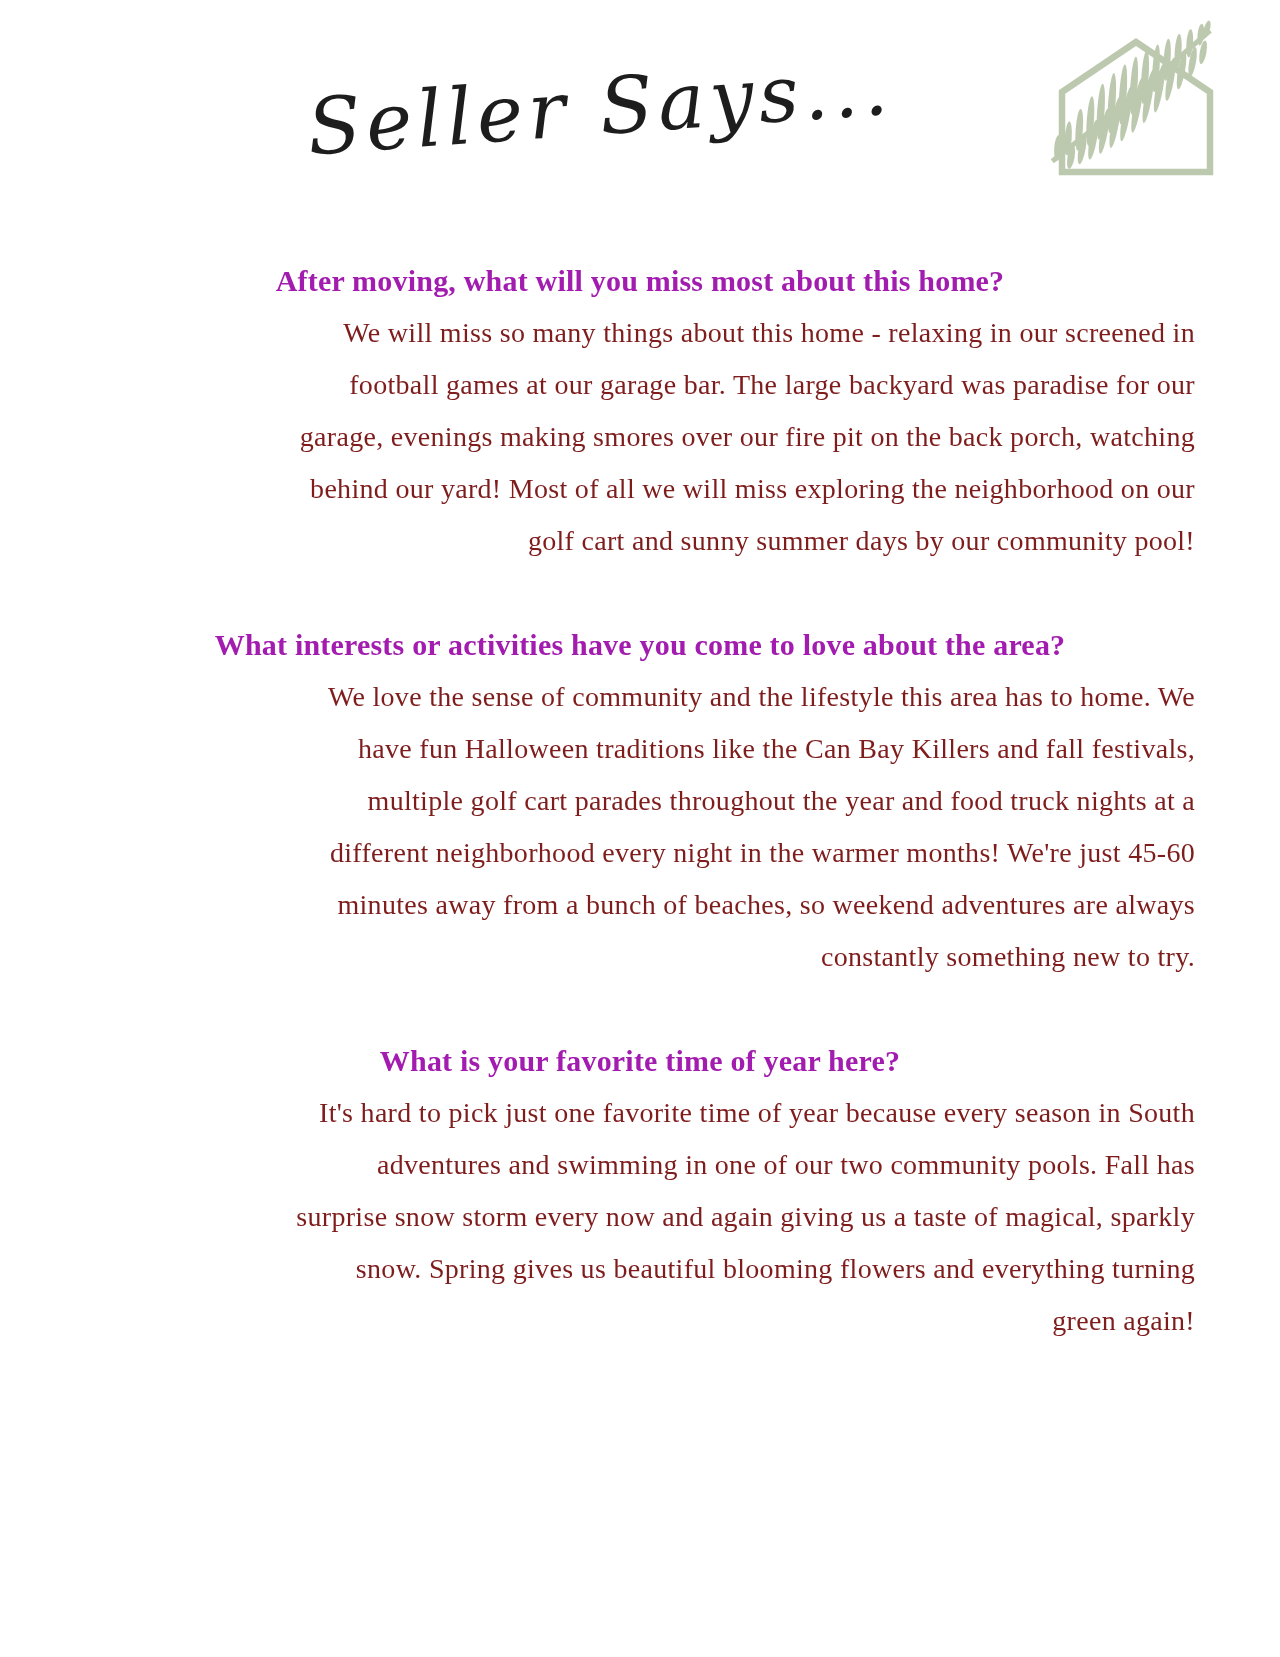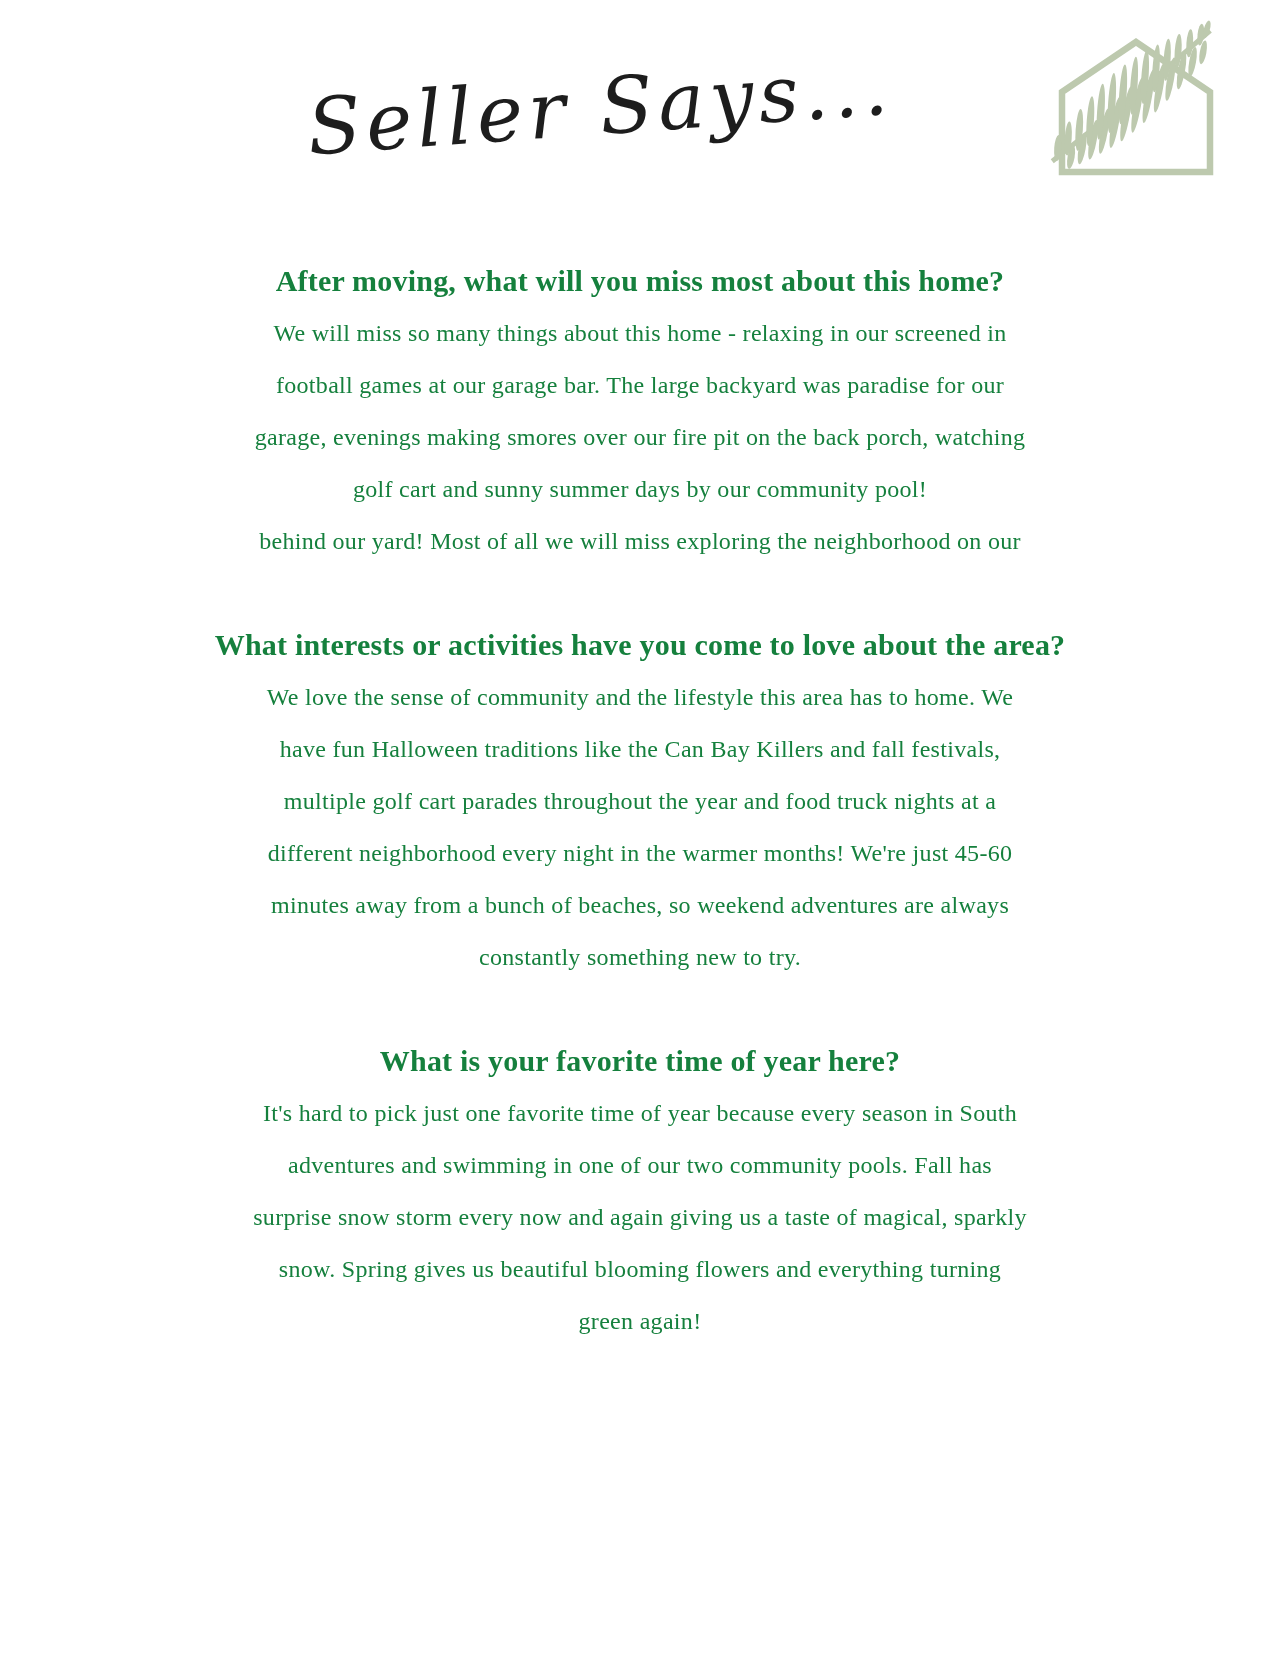--- a/index.html
+++ b/index.html
@@ -13,26 +13,27 @@
     position:absolute;left:600px;top:62px;
     transform:translateX(-50%) rotate(-4deg);
     font-family:"DejaVu Serif",serif;font-style:italic;font-weight:400;
     font-size:78px;letter-spacing:5px;color:#1d1d1d;white-space:nowrap;
   }
   .logo{position:absolute;top:26px;right:32px;overflow:visible;}
   main{width:1110px;margin:0 auto;text-align:center;}
   section{margin:0 0 52px 0;}
   .question{
     margin:0;font-family:"Liberation Serif",serif;font-weight:bold;
-    font-size:30px;line-height:52px;color:#15803d;letter-spacing:0.2px;
+    font-size:30px;line-height:52px;color:#a21caf;letter-spacing:0.2px;
   }
   .answer{margin:0;}
   .answer-line{
-    font-size:24px;line-height:52px;color:#15803d;letter-spacing:0.3px;
+    font-size:28px;line-height:52px;color:#7f1d1d;letter-spacing:0.3px;
     white-space:nowrap;
+    text-align:right;
   }
 </style>
 </head>
 <body>
 
 <div class="page">
   <div class="header">
     <div class="script-title">Seller Says...</div>
     <svg class="logo" width="200" height="158" viewBox="0 0 200 158" aria-hidden="true">
       <path d="M14,66 L88,16 L162,66 L162,146 L14,146 Z" fill="none" stroke-width="6.5" stroke-linejoin="miter" stroke="#bdc9ae"></path>
@@ -70,22 +71,22 @@
     </svg>
   </div>
 
   <main>
     <section>
       <h2 class="question">After moving, what will you miss most about this home?</h2>
       <div class="answer">
           <div class="answer-line">We will miss so many things about this home - relaxing in our screened in</div>
           <div class="answer-line">football games at our garage bar. The large backyard was paradise for our</div>
           <div class="answer-line">garage, evenings making smores over our fire pit on the back porch, watching</div>
+          <div class="answer-line">behind our yard! Most of all we will miss exploring the neighborhood on our</div>
           <div class="answer-line">golf cart and sunny summer days by our community pool!</div>
-          <div class="answer-line">behind our yard! Most of all we will miss exploring the neighborhood on our</div>
         </div>
     </section>
 
     <section>
       <h2 class="question">What interests or activities have you come to love about the area?</h2>
       <div class="answer">
           <div class="answer-line">We love the sense of community and the lifestyle this area has to home. We</div>
           <div class="answer-line">have fun Halloween traditions like the Can Bay Killers and fall festivals,</div>
           <div class="answer-line">multiple golf cart parades throughout the year and food truck nights at a</div>
           <div class="answer-line">different neighborhood every night in the warmer months! We're just 45-60</div>

